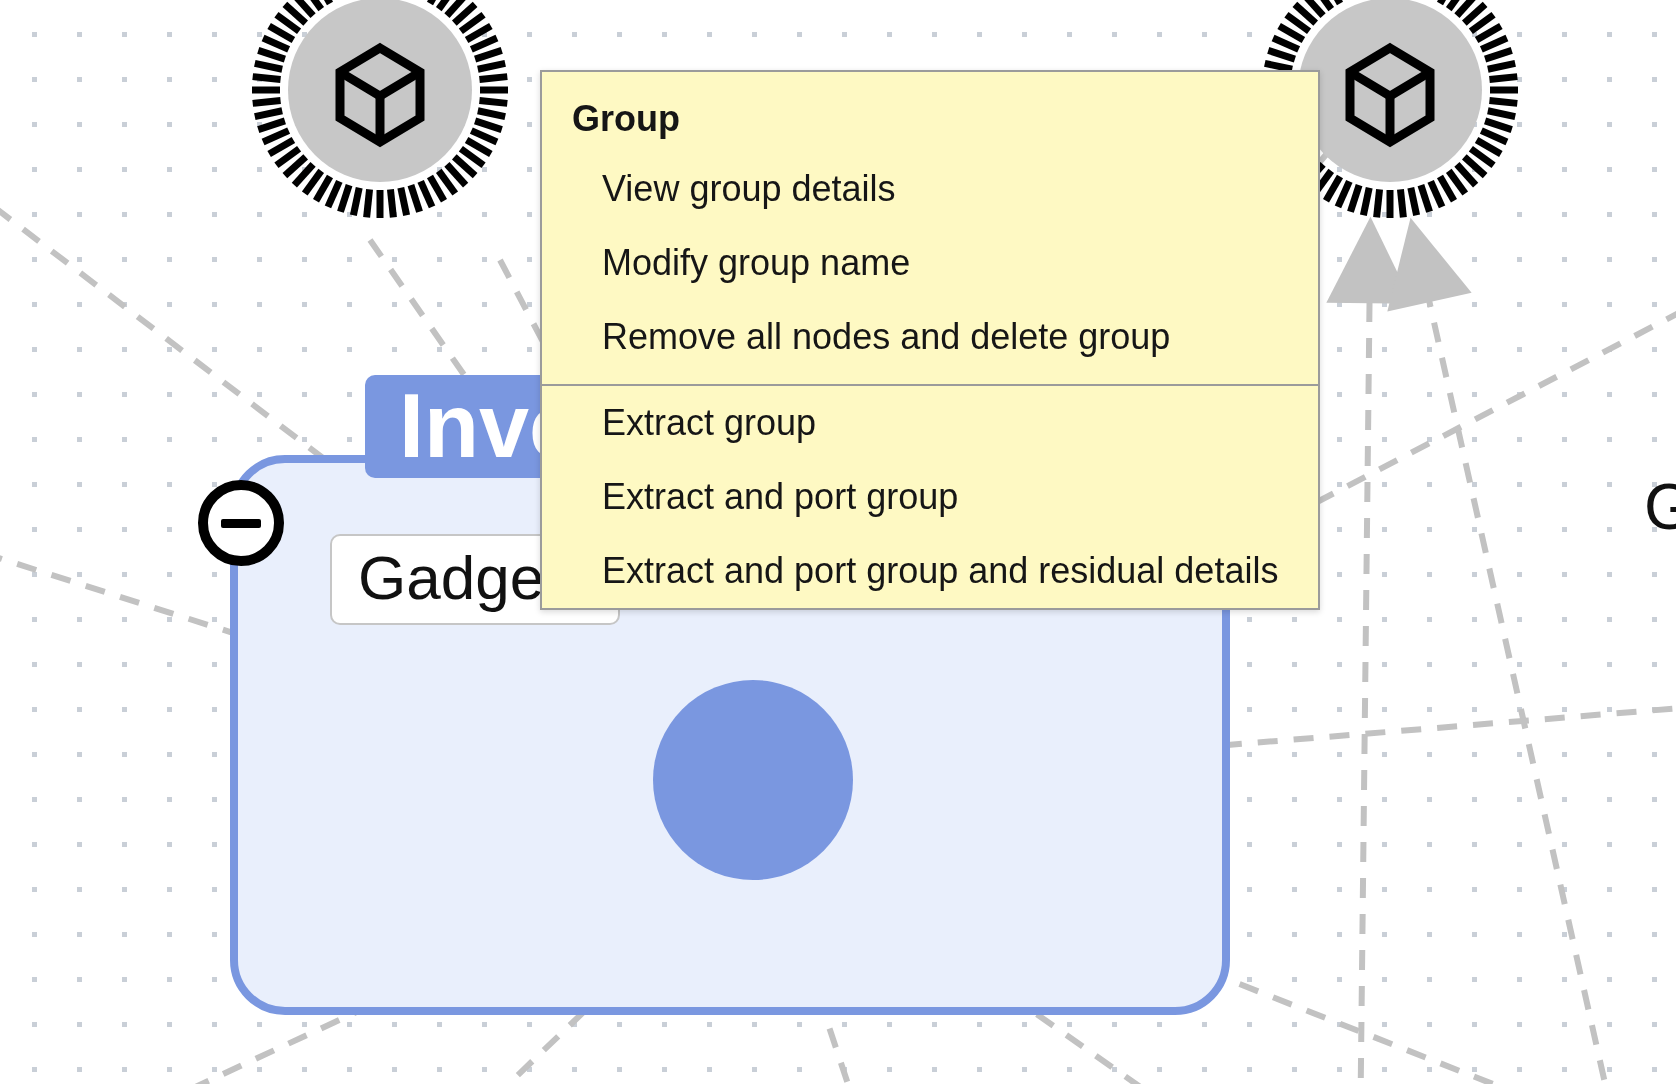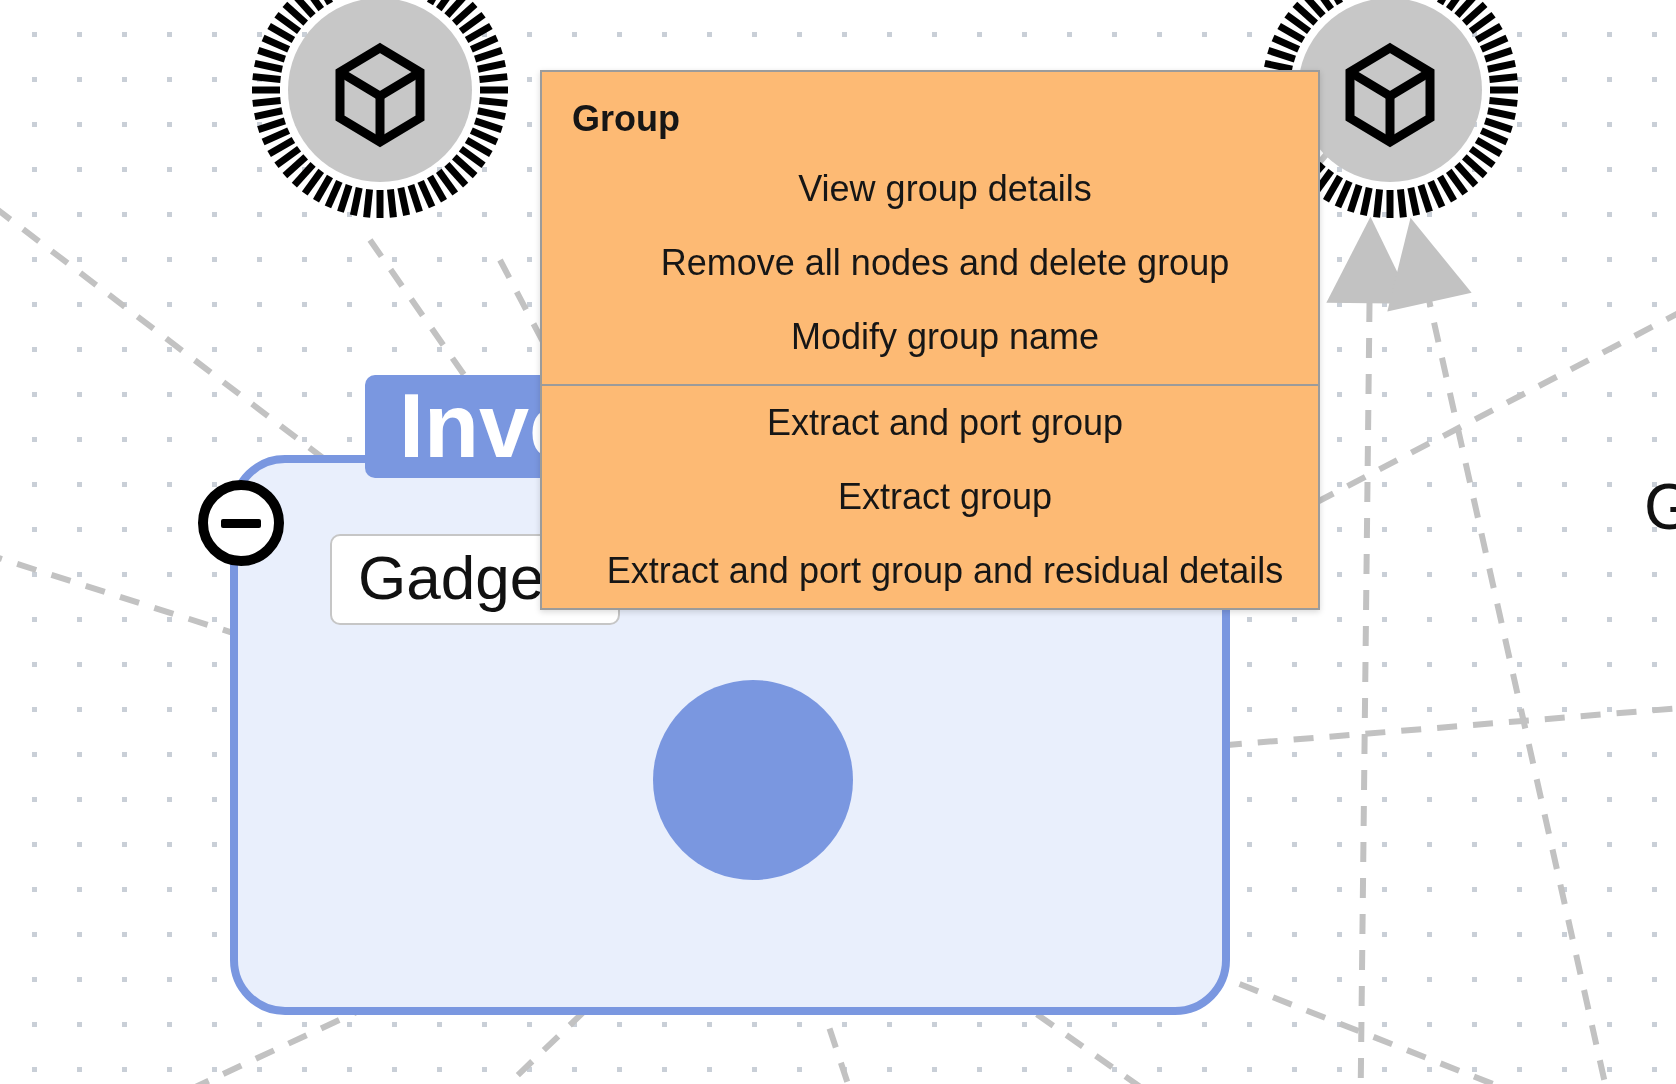--- a/index.html
+++ b/index.html
@@ -101,36 +101,35 @@
     height: 260px;
   }
   .module-icon svg { display: block; }
 
   
   .context-menu {
     position: absolute;
     left: 540px;
     top: 70px;
     width: 780px;
-    background: #fdba74;
+    background: #fef9c3;
     border: 2px solid #9b9b9b;
     box-shadow: 0 2px 6px rgba(0,0,0,0.15);
   }
   .cm-section-header {
     font-weight: 700;
     font-size: 36px;
     color: #161616;
     padding: 26px 30px 12px 30px;
   }
   .cm-item {
     font-size: 36px;
     color: #161616;
     padding: 16px 30px 16px 60px;
     cursor: pointer;
-    text-align: center;
   }
   .cm-divider {
     border: none;
     border-top: 2px solid #9b9b9b;
     margin: 10px 0 0 0;
   }
   .offscreen-label {
     position: absolute;
     left: 1644px;
     top: 470px;
@@ -374,21 +373,21 @@
         <line x1="0" y1="-128" x2="0" y2="-100" transform="rotate(354)"></line>
       </g>
     </svg>
   </div>
 
   <div class="offscreen-label">G</div>
 
   <div class="context-menu">
     <div class="cm-section-header">Group</div>
     <div class="cm-item">View group details</div>
+    <div class="cm-item">Modify group name</div>
     <div class="cm-item">Remove all nodes and delete group</div>
-    <div class="cm-item">Modify group name</div>
     <hr class="cm-divider">
+    <div class="cm-item">Extract group</div>
     <div class="cm-item">Extract and port group</div>
-    <div class="cm-item">Extract group</div>
     <div class="cm-item">Extract and port group and residual details</div>
   </div>
 
 </div>
 
 </body></html>

